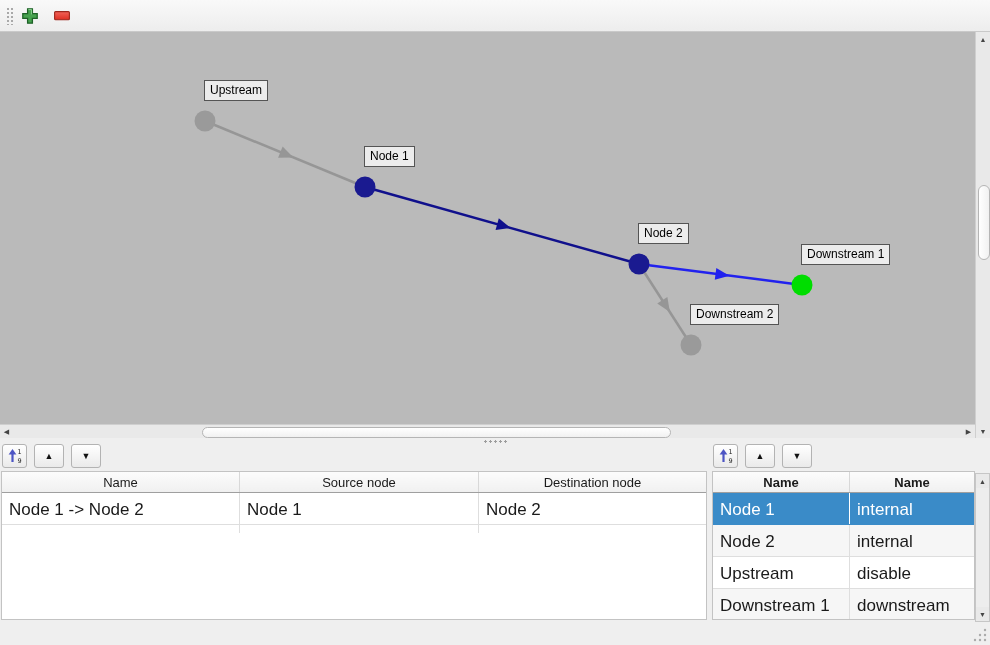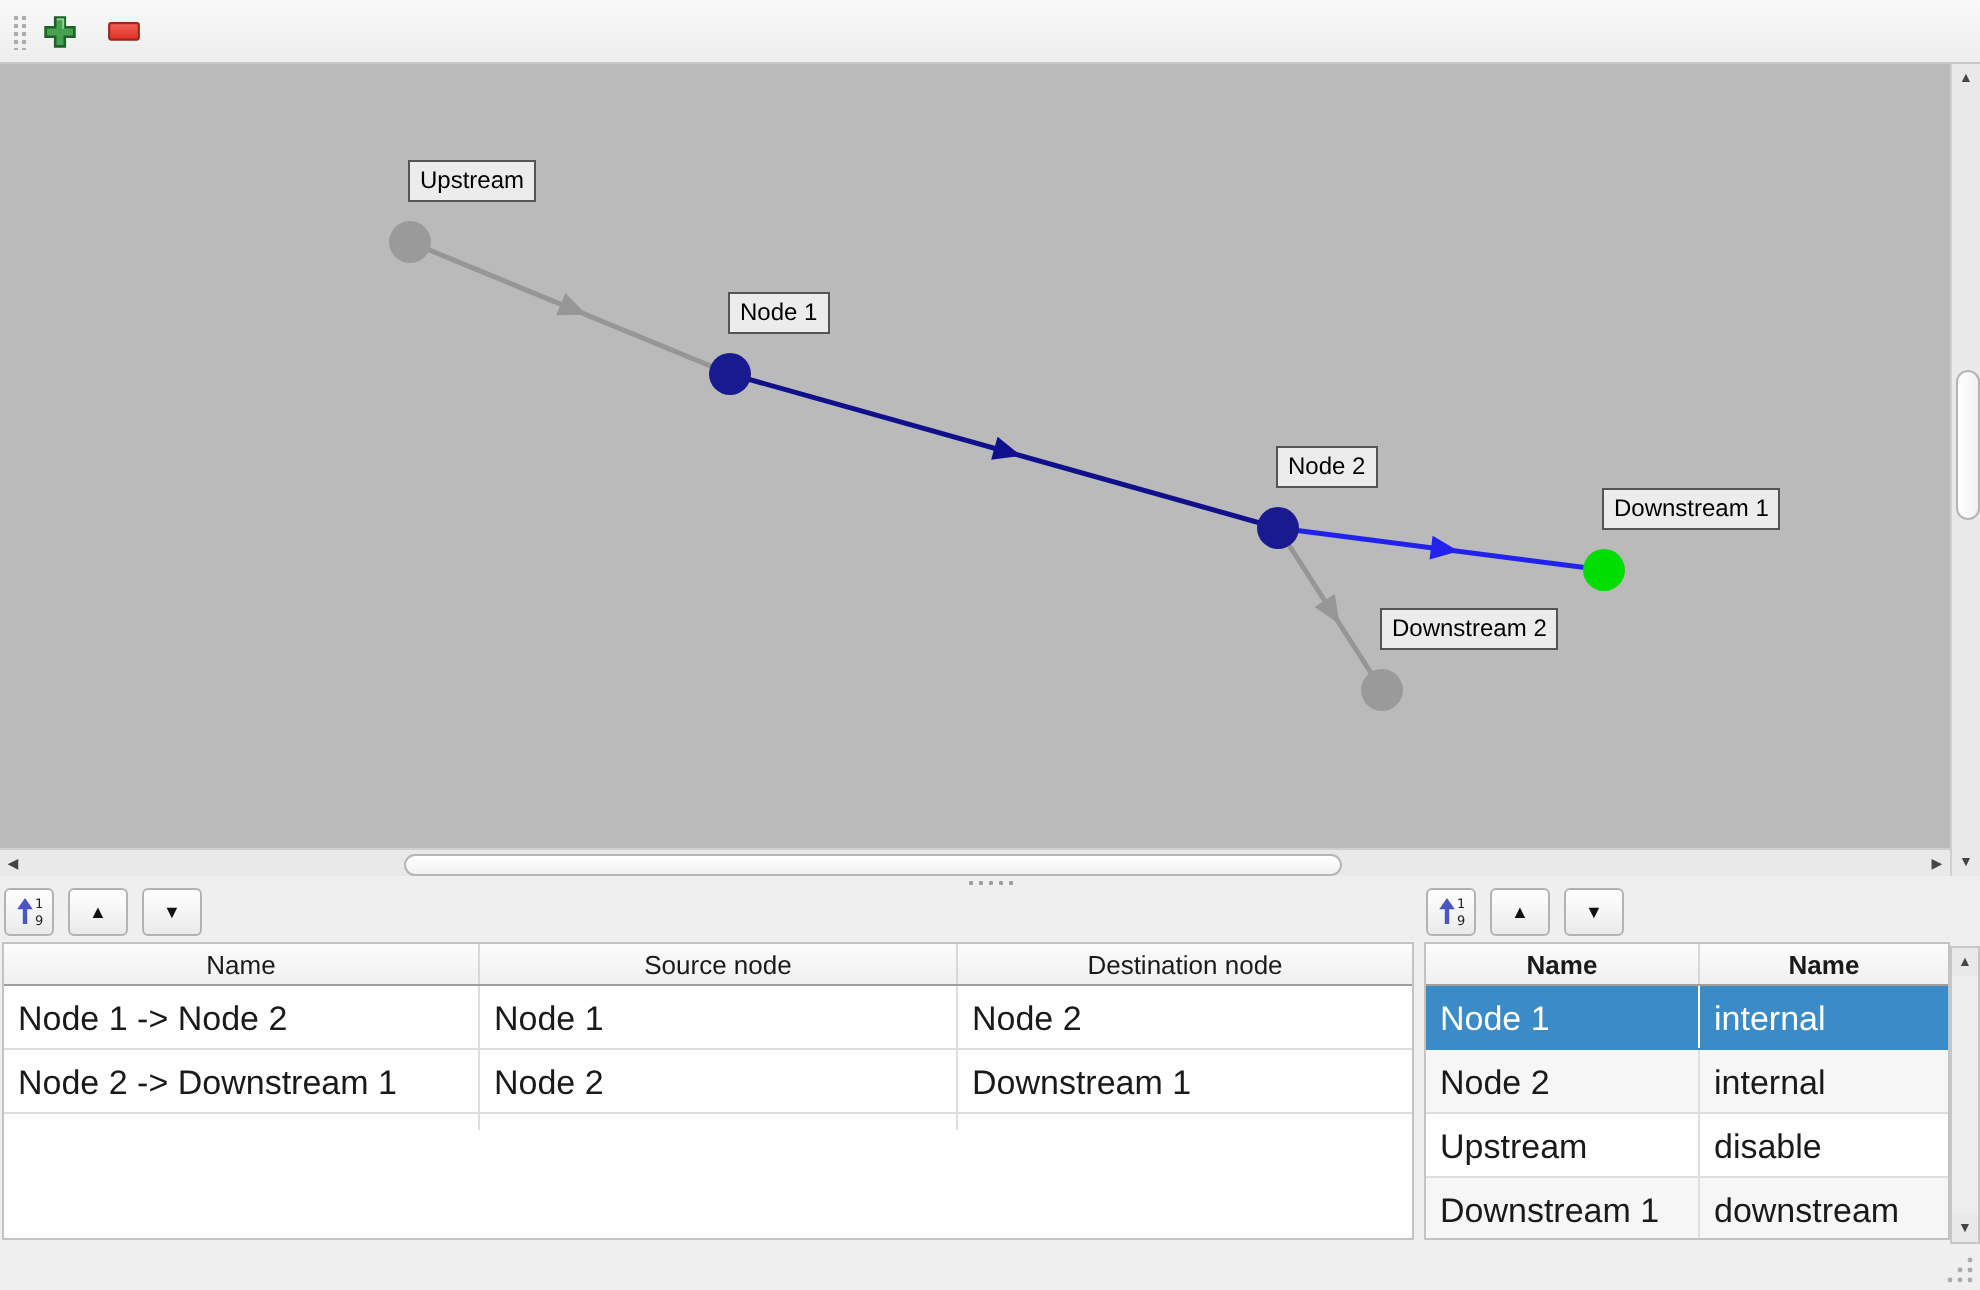--- a/index.html
+++ b/index.html
@@ -193,25 +193,20 @@
           <th>Source node</th>
           <th>Destination node</th>
         </tr>
       </thead>
     <tbody>
         <tr>
           <td>Node 1 -&gt; Node 2</td>
           <td>Node 1</td>
           <td>Node 2</td>
         </tr>
-        <tr>
-          <td>Node 2 -&gt; Downstream 1</td>
-          <td>Node 2</td>
-          <td>Downstream 1</td>
-        </tr>
         <tr class="filler">
           <td></td>
           <td></td>
           <td></td>
         </tr>
       </tbody>
   </table>
 </div>
 
 <div class="panel right">

